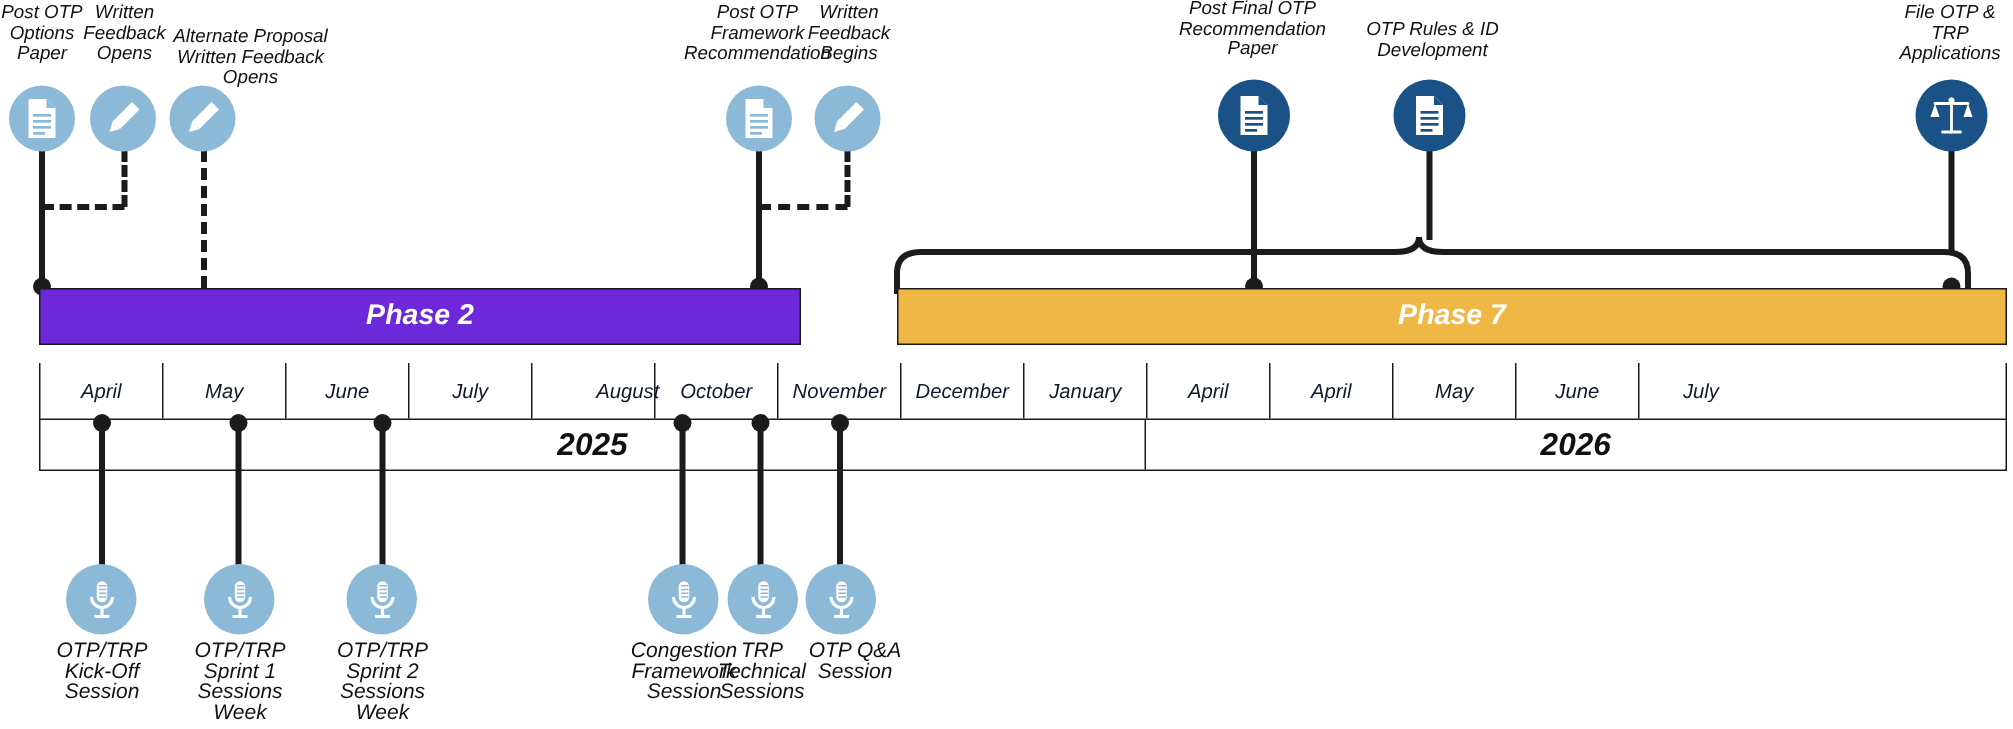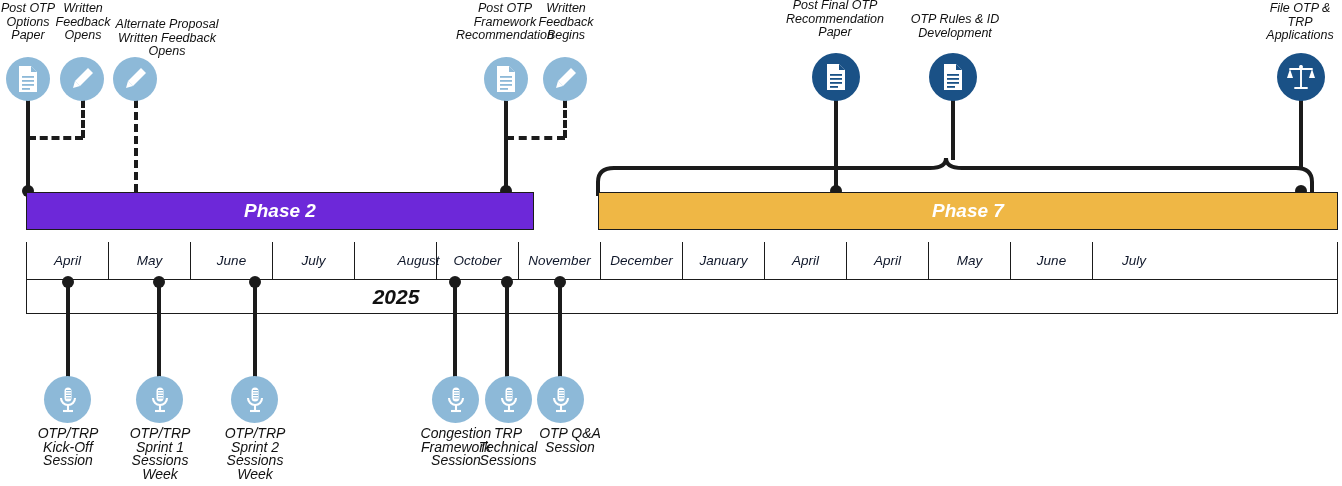--- a/index.html
+++ b/index.html
@@ -194,20 +194,21 @@
     <div class="month-cell" style="width:82px;">January</div>
     <div class="month-cell" style="width:82px;">April</div>
     <div class="month-cell" style="width:82px;">April</div>
     <div class="month-cell" style="width:82px;">May</div>
     <div class="month-cell" style="width:82px;">June</div>
     <div class="month-cell" style="width:82px;">July</div>
   </div>
 
   <div class="year-row" style="left:26px;top:280px;width:1312px;height:34px;">
     <div class="year-cell" style="width:738px;text-align:right;">2025</div>
+    <div class="year-cell" style="width:574px;">2026</div>
   </div>
 
   <div class="dot" style="left:62px;top:276px;"></div>
   <div class="stem" style="left:66px;top:280px;height:106px;"></div>
 
   <div class="dot" style="left:153px;top:276px;"></div>
   <div class="stem" style="left:157px;top:280px;height:106px;"></div>
 
   <div class="dot" style="left:249px;top:276px;"></div>
   <div class="stem" style="left:253px;top:280px;height:106px;"></div>

